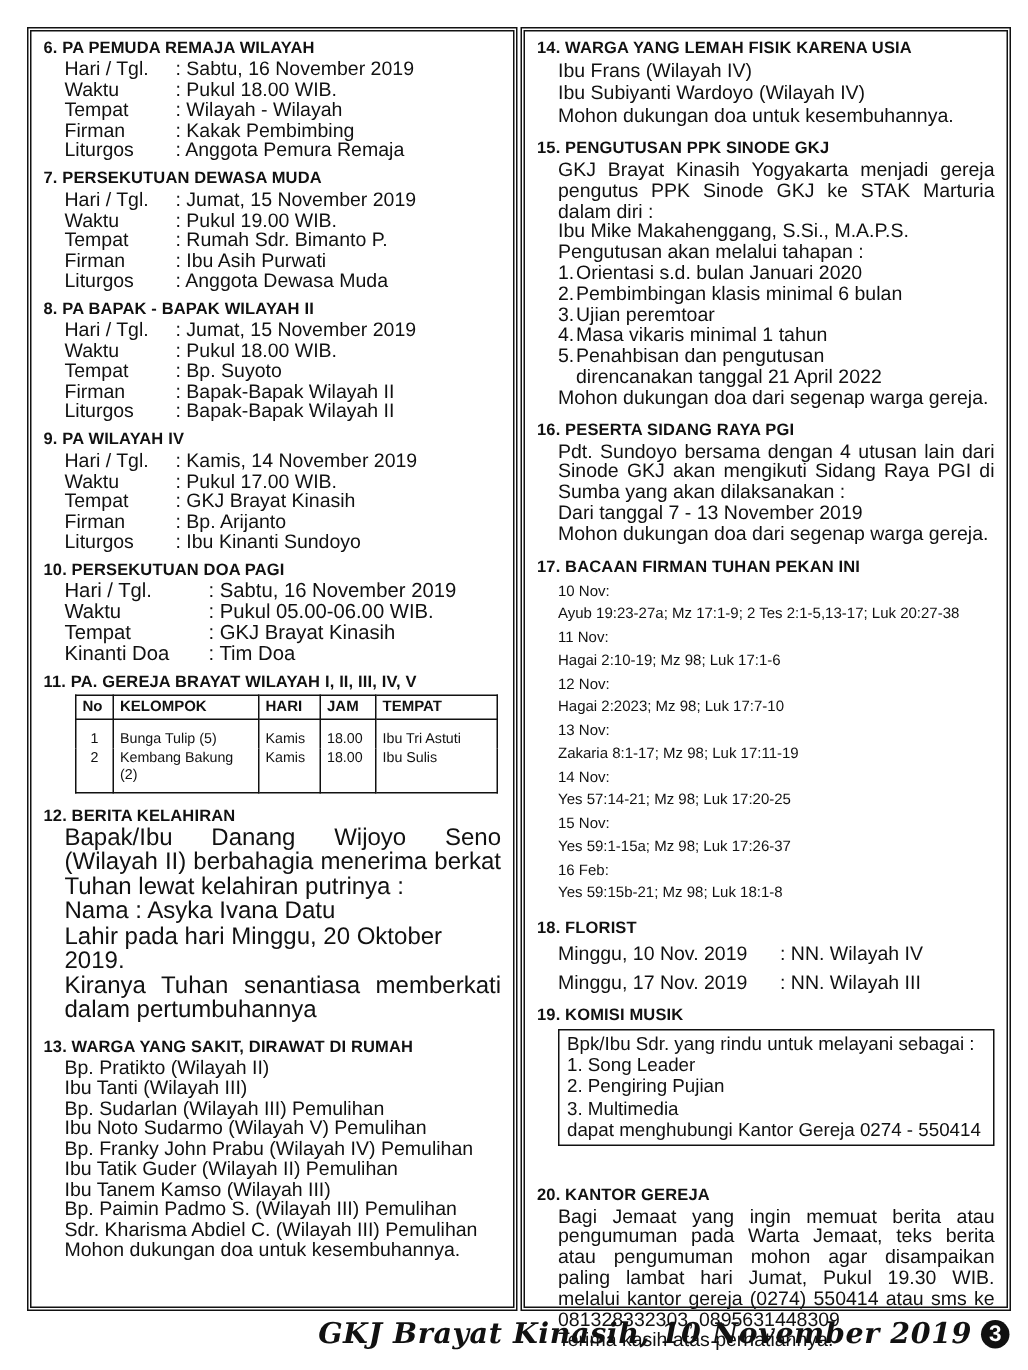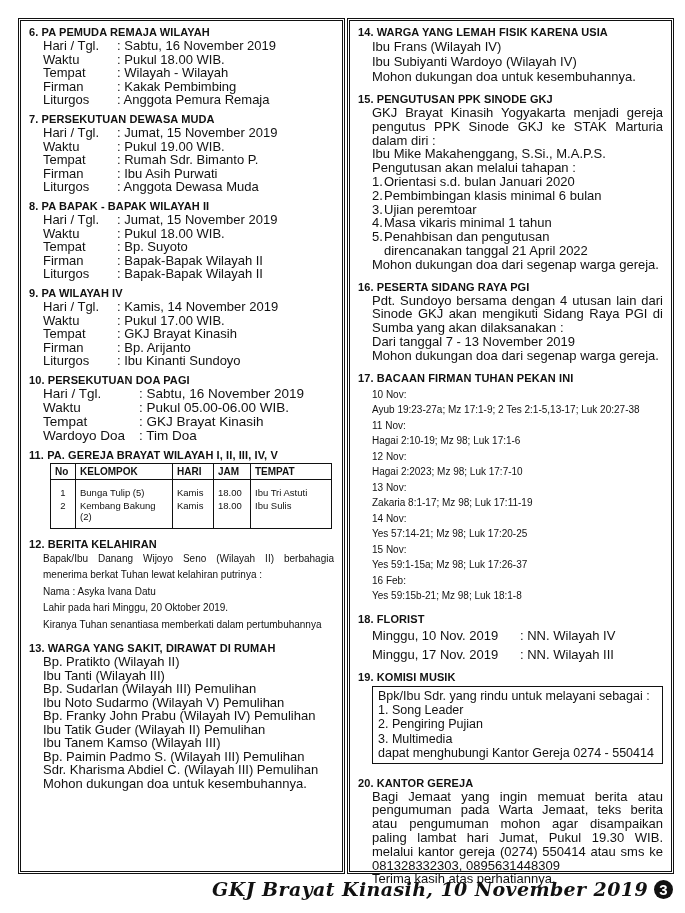--- a/index.html
+++ b/index.html
@@ -158,21 +158,21 @@
           </div>
       <div class="kv wide">
             <span class="k">Waktu</span>
             <span class="v">Pukul 05.00-06.00 WIB.</span>
           </div>
       <div class="kv wide">
             <span class="k">Tempat</span>
             <span class="v">GKJ Brayat Kinasih</span>
           </div>
       <div class="kv wide">
-            <span class="k">Wardoyo Doa</span>
+            <span class="k">Kinanti Doa</span>
             <span class="v">Tim Doa</span>
           </div>
     </div>
   </div>
 
   <div class="sec">
     <p class="h">11. PA. GEREJA BRAYAT WILAYAH I, II, III, IV, V</p>
     <table class="pa">
       <thead>
         <tr>
@@ -197,21 +197,21 @@
           <td>Kamis</td>
           <td>18.00</td>
           <td>Ibu Sulis</td>
         </tr>
       </tbody>
     </table>
   </div>
 
   <div class="sec" style="margin-top:8px">
     <p class="h">12. BERITA KELAHIRAN</p>
-    <div class="body" style="line-height:16.5px;font-size:10px;padding-right:2px;">
+    <div class="body" style="line-height:16.5px;font-size:16px;padding-right:2px;">
       <div class="just" style="text-align-last:left">Bapak/Ibu Danang Wijoyo Seno (Wilayah II) berbahagia menerima berkat Tuhan lewat kelahiran putrinya :</div>
       <div>Nama : Asyka Ivana Datu</div>
       <div>Lahir pada hari Minggu, 20 Oktober 2019.</div>
       <div class="just">Kiranya Tuhan senantiasa memberkati dalam pertumbuhannya</div>
     </div>
   </div>
 
   <div class="sec" style="margin-top:8px">
     <p class="h">13. WARGA YANG SAKIT, DIRAWAT DI RUMAH</p>
     <div class="body" style="line-height:13.5px;">
@@ -323,21 +323,21 @@
             <span class="k">Minggu, 10 Nov. 2019</span>
             <span class="v">NN. Wilayah IV</span>
           </div>
       <div class="row">
             <span class="k">Minggu, 17 Nov. 2019</span>
             <span class="v">NN. Wilayah III</span>
           </div>
     </div>
   </div>
 
-  <div class="sec" style="margin-bottom:12px">
+  <div class="sec" style="margin-bottom:26px">
     <p class="h" style="margin-bottom:2px">19. KOMISI MUSIK</p>
     <div class="musik-box">
       <div>Bpk/Ibu Sdr. yang rindu untuk melayani sebagai :</div>
       <div>1. Song Leader</div>
       <div>2. Pengiring Pujian</div>
       <div>3. Multimedia</div>
       <div>dapat menghubungi Kantor Gereja 0274 - 550414</div>
     </div>
   </div>
 

